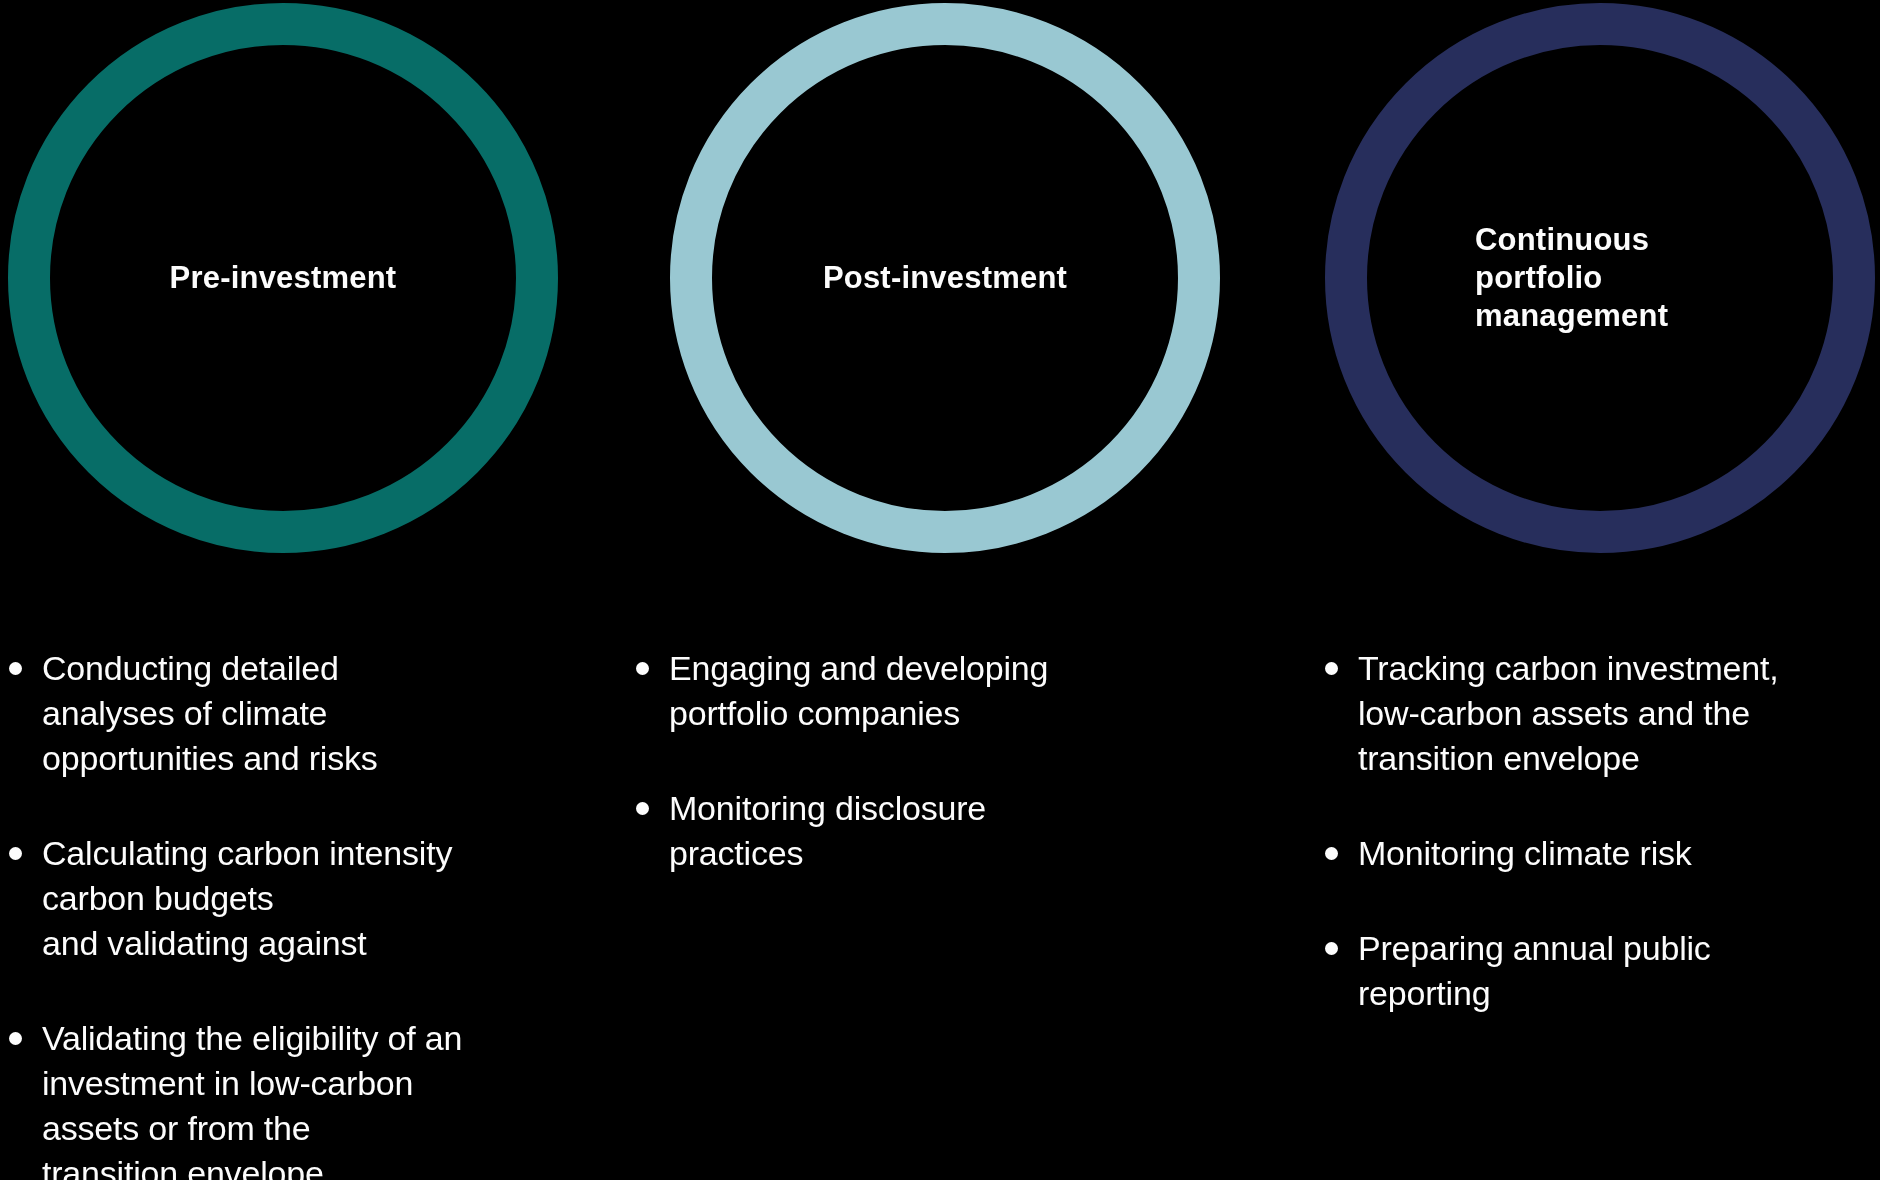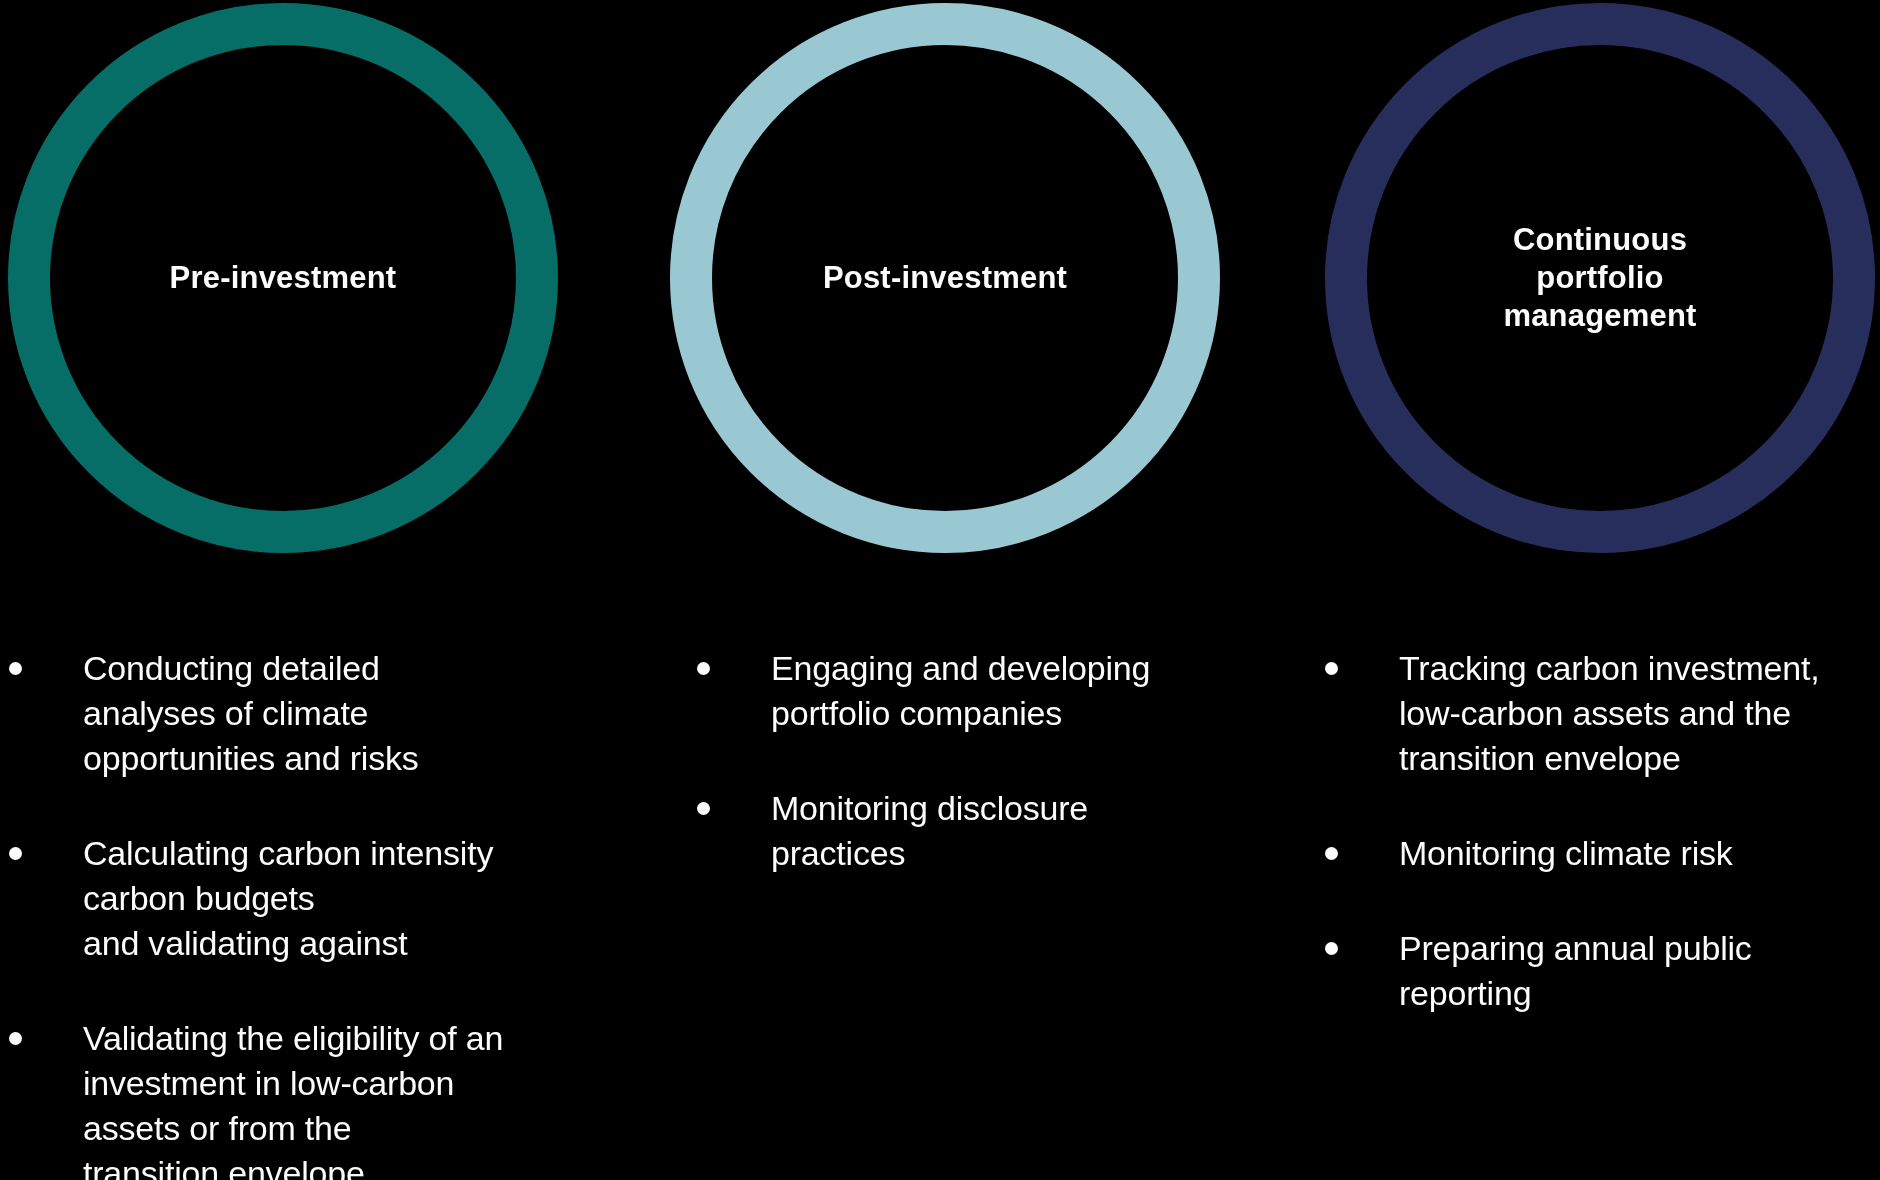--- a/index.html
+++ b/index.html
@@ -25,21 +25,20 @@
   .ring.pos-1 { left: 8px; }
   .ring.pos-2 { left: 670px; }
   .ring.pos-3 { left: 1325px; }
 
   
   .ring-title {
     position: absolute;
     top: 3px;
     width: 550px; height: 550px;
     display: flex; align-items: center; justify-content: center;
-    text-align: center;
     font-weight: bold;
     font-size: 31px;
     line-height: 38px;
     letter-spacing: 0.2px;
   }
   .ring-title.pos-1 { left: 8px; }
   .ring-title.pos-2 { left: 670px; }
   .ring-title.pos-3 { left: 1325px; }
   .ring-title .inner { max-width: 320px; }
   .ring-title.narrow .inner { max-width: 250px; }
@@ -48,35 +47,35 @@
   .bullets {
     position: absolute;
     top: 646px;
     margin: 0; padding: 0;
     list-style: none;
     font-size: 34px;
     line-height: 45px;
     letter-spacing: -0.2px;
   }
   .bullets.pos-1 { left: 8px;    width: 520px; }
-  .bullets.pos-2 { left: 696px;  width: 470px; }
+  .bullets.pos-2 { left: 635px;  width: 470px; }
   .bullets.pos-3 { left: 1324px; width: 500px; }
   .bullets li {
     position: relative;
     padding-left: 34px;
     margin-bottom: 50px;
   }
   .dot {
     position: absolute;
     left: 1px; top: 16px;
     width: 13px; height: 13px;
     border-radius: 50%;
     background: #fcfcfc;
   }
-  .bline { display: block; margin-left: 41px; }
+  .bline { display: block; }
 </style>
 </head>
 <body style="background-color: rgb(0, 0, 0);">
 
 <div class="stage">
 
   <div class="ring pos-1" style="border-color: rgb(7, 109, 103);"></div>
   <div class="ring pos-2" style="border-color: rgb(153, 200, 210);"></div>
   <div class="ring pos-3" style="border-color: rgb(39, 46, 92);"></div>
 

